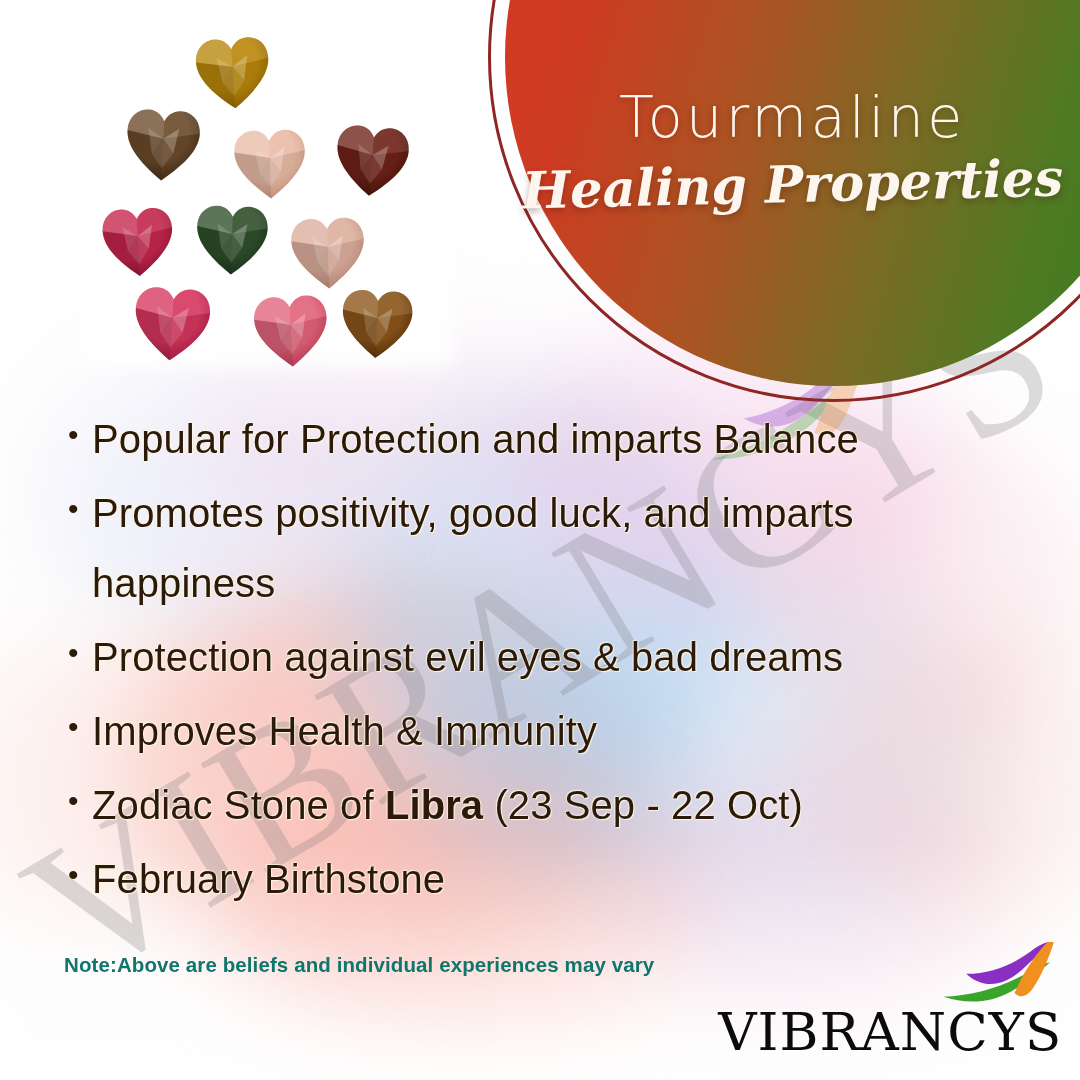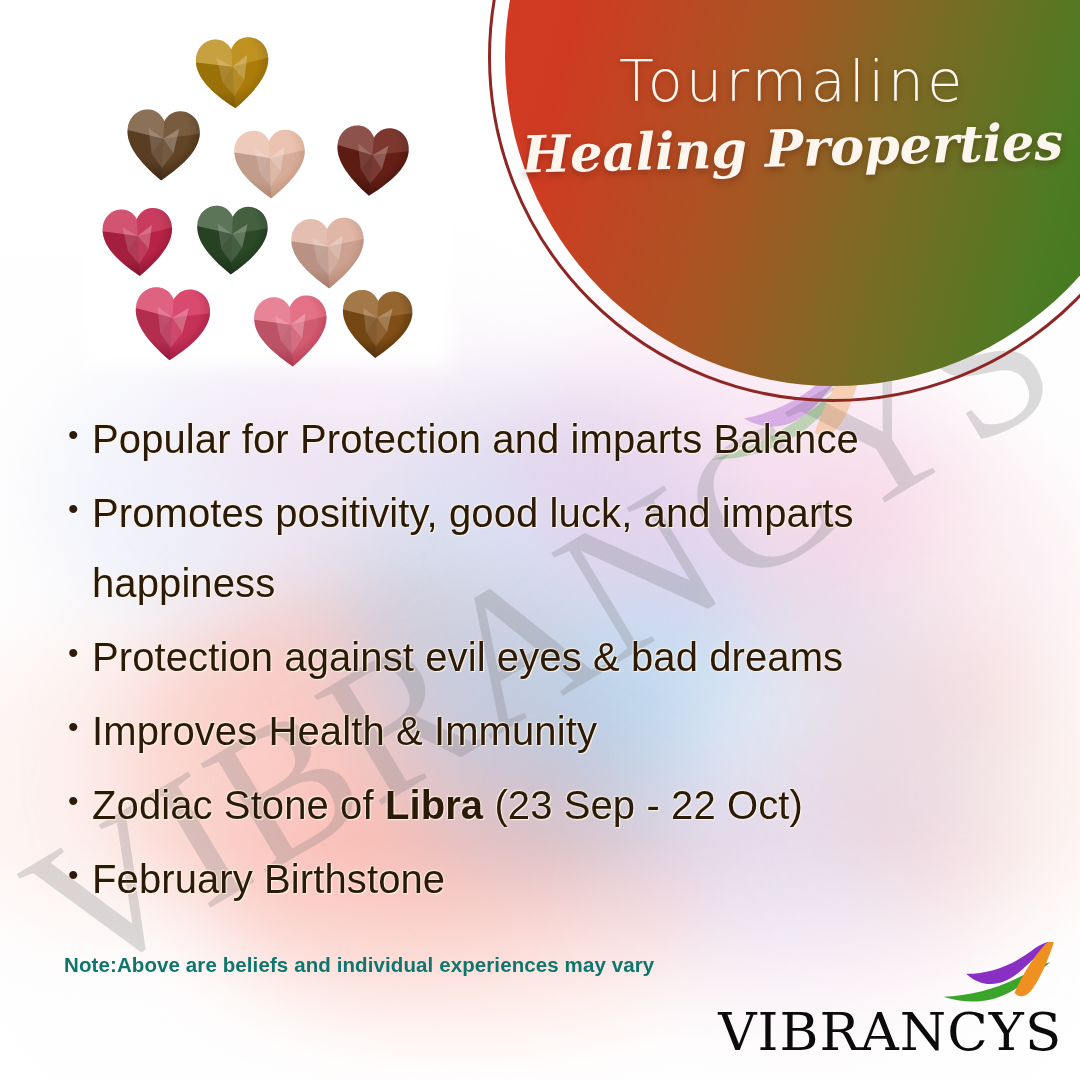--- a/index.html
+++ b/index.html
@@ -88,20 +88,21 @@
     text-align:center; z-index:6;
   }
   .title-main {
     font-family:"DejaVu Sans", sans-serif;
     font-weight:300;
     font-size:57px;
     letter-spacing:3.5px;
     color:#fdf6ee;
     line-height:1.05;
     text-shadow:0 2px 6px rgba(70,20,10,.32);
+    margin-top:36px;
   }
   .title-sub {
     font-family:"DejaVu Serif", serif;
     font-style:italic;
     font-weight:700;
     font-size:51px;
     letter-spacing:0px;
     color:#fdf6ee;
     margin-top:6px;
     transform:rotate(-1.4deg);

